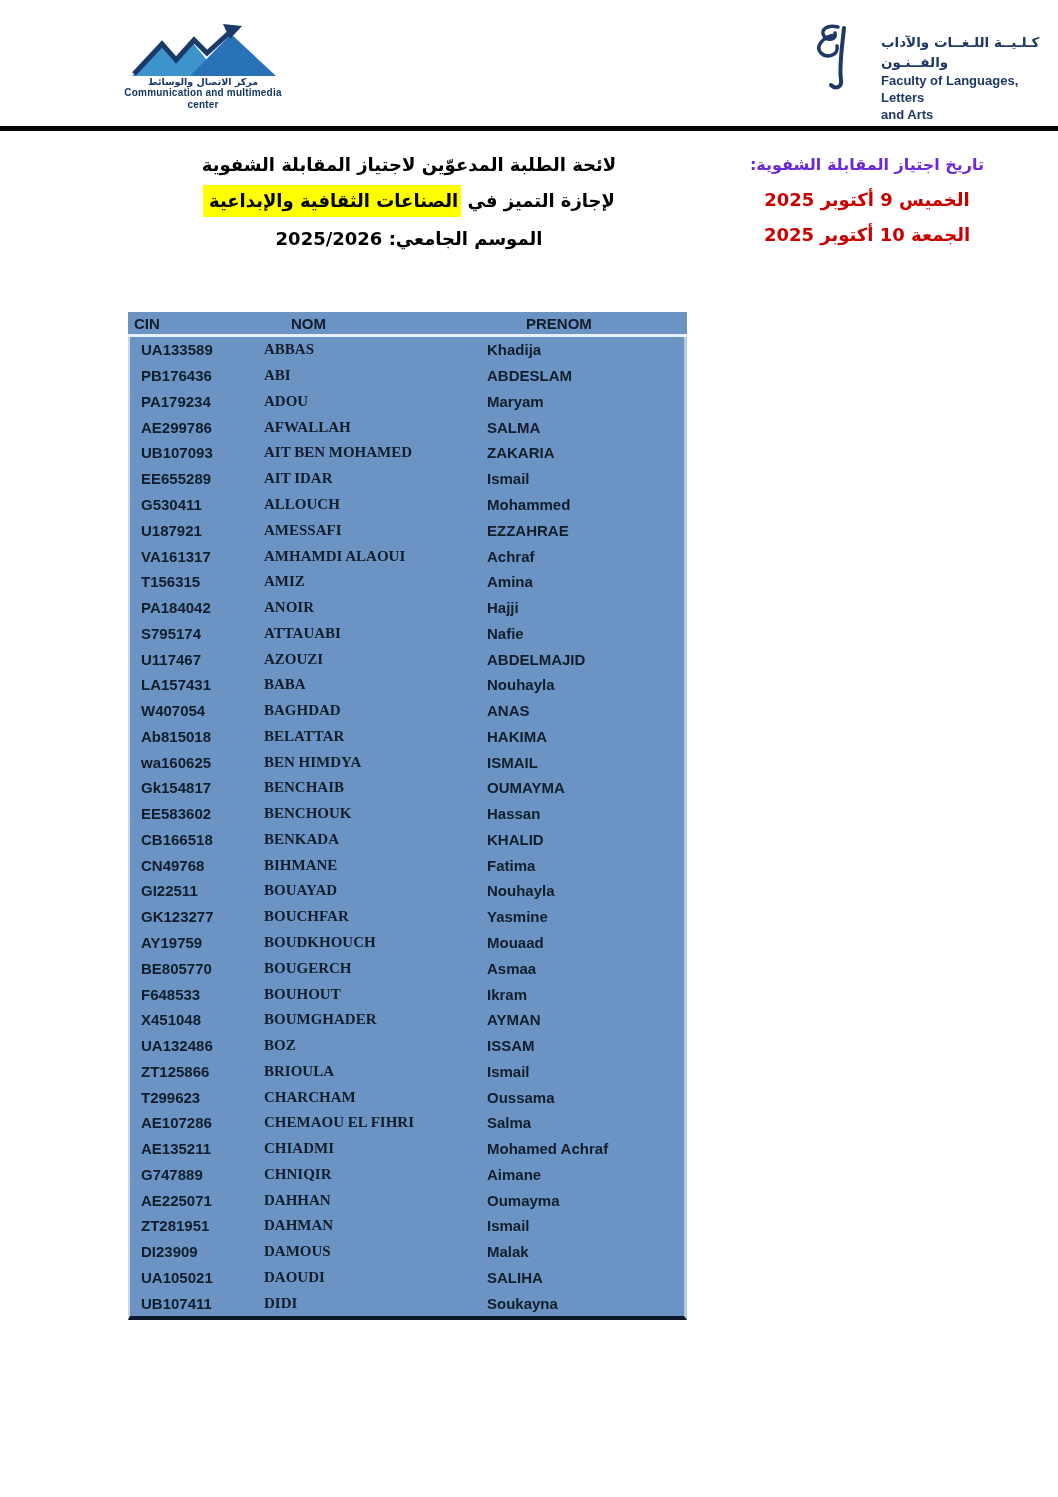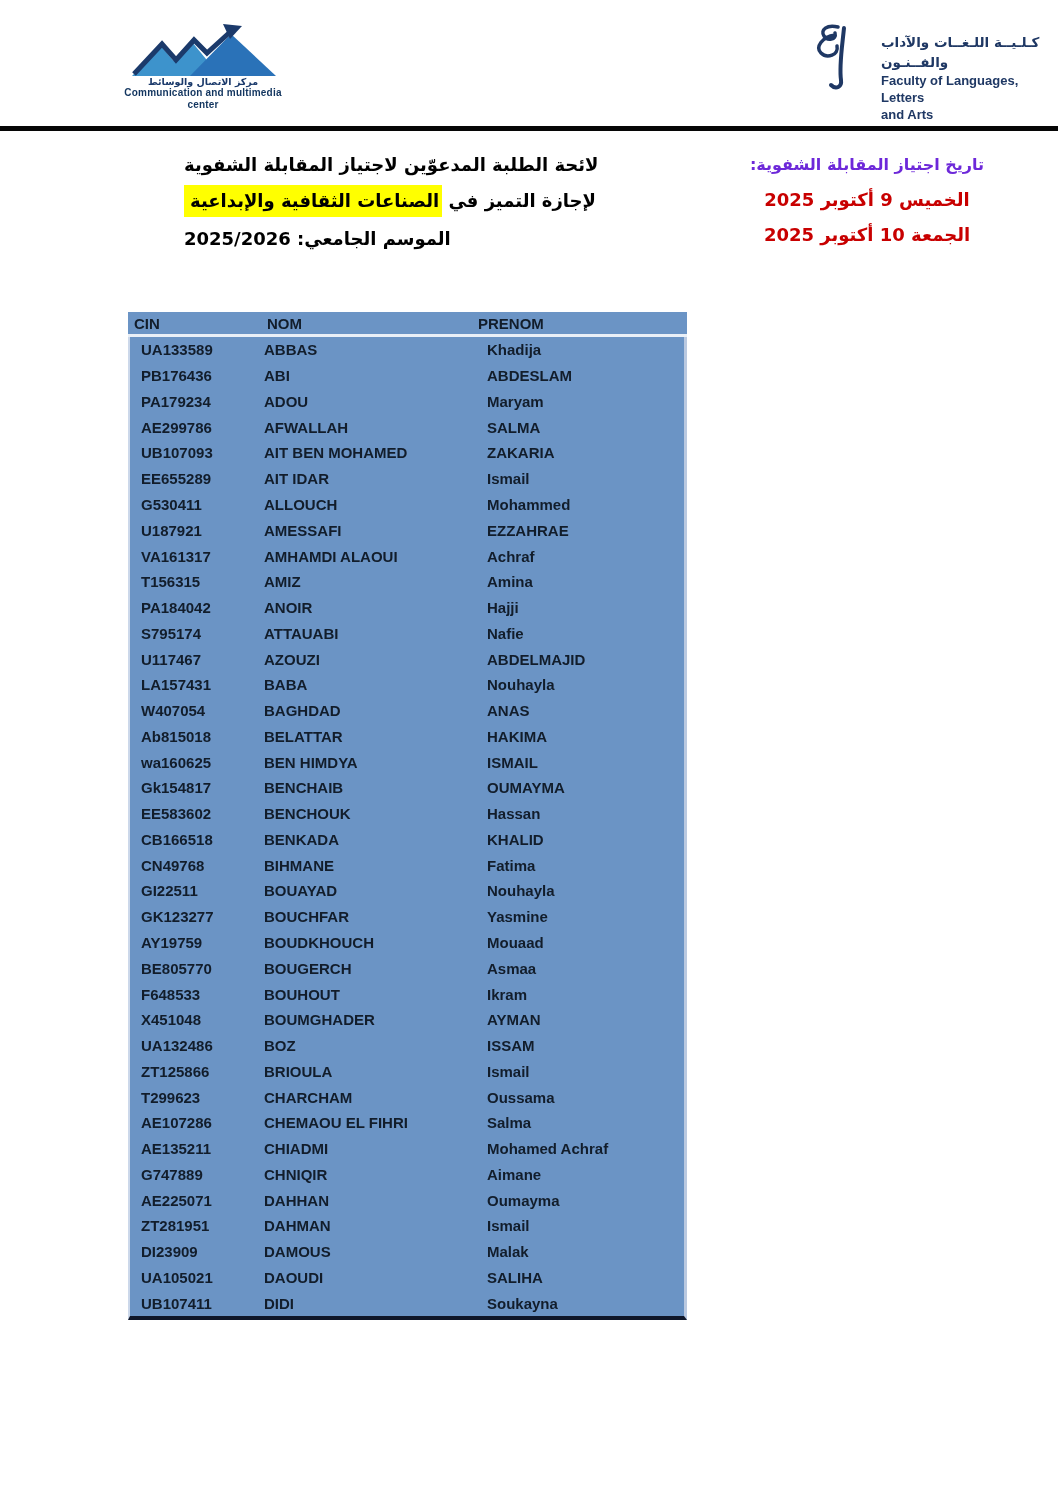--- a/index.html
+++ b/index.html
@@ -19,48 +19,48 @@
   #logo-right{position:absolute;left:812px;top:22px;display:flex;align-items:flex-start;gap:20px;}
   #logo-right .mark{flex:0 0 auto;margin-right:9px;}
   #logo-right .txt{padding-top:10px;}
   #logo-right .ar{font-size:13.5px;font-weight:bold;color:#1f3864;line-height:20px;direction:rtl;text-align:left;}
   #logo-right .en{font-size:13px;font-weight:600;color:#1f3864;line-height:17px;}
 
   
   #rule{position:absolute;left:0;top:126px;width:1058px;height:5px;background:#060606;}
 
   
-  #title-block{position:absolute;left:184px;top:152px;width:466px;direction:rtl;text-align:left;}
+  #title-block{position:absolute;left:176px;top:152px;width:466px;direction:rtl;text-align:center;}
   #title-block .t1{font-size:18px;font-weight:bold;color:#000;line-height:26px;white-space:nowrap;}
   #title-block .t2{margin-top:10px;font-size:18px;font-weight:bold;color:#000;line-height:26px;white-space:nowrap;}
   #title-block .hl{background:#ffff00;padding:5px 3px 6px 6px;}
   #title-block .t3{margin-top:12px;font-size:18px;font-weight:bold;color:#000;line-height:26px;}
 
   #dates-block{position:absolute;left:688px;top:152px;width:358px;direction:rtl;text-align:center;}
   #dates-block .d0{font-size:16px;font-weight:bold;color:#6d28d9;line-height:26px;white-space:nowrap;}
   #dates-block .d1,#dates-block .d2{margin-top:9px;font-size:18px;font-weight:bold;color:#c80000;line-height:26px;white-space:nowrap;}
 
   
   #students-table{position:absolute;left:128px;top:312px;width:559px;color:#121d2b;}
   .tbl-header{
     height:22px;background:#6b94c5;display:grid;grid-template-columns:125px 222px 1fr;
-    align-items:center;border-bottom:3px solid #e9eff7;
+    align-items:center;border-bottom:3px solid #e9eff7;gap:24px;
   }
   .tbl-header .th{font-size:15px;font-weight:bold;}
   .tbl-header .c1{padding-left:6px;}
   .tbl-header .c2{padding-left:14px;}
   .tbl-header .c3{padding-left:3px;}
   .tbl-body{
     background:#6b94c5;
     border-left:2px solid #ccd8ea;border-right:3px solid #bac9e0;border-bottom:4px solid #0f172a;
   }
   .tr{height:25.78px;display:grid;grid-template-columns:124px 221px 1fr;align-items:center;}
   .td{font-size:15px;font-weight:bold;white-space:nowrap;}
   .td.c1{padding-left:11px;}
-  .td.c2{padding-left:10px;}
+  .td.c2{padding-left:10px;font-family:Liberation Serif, serif;}
   .td.c3{padding-left:12px;}
 </style>
 </head>
 <body>
 
 <div id="page">
 
   <div id="logo-left">
     <span>
       <svg width="150" height="52" viewBox="0 0 150 52">

